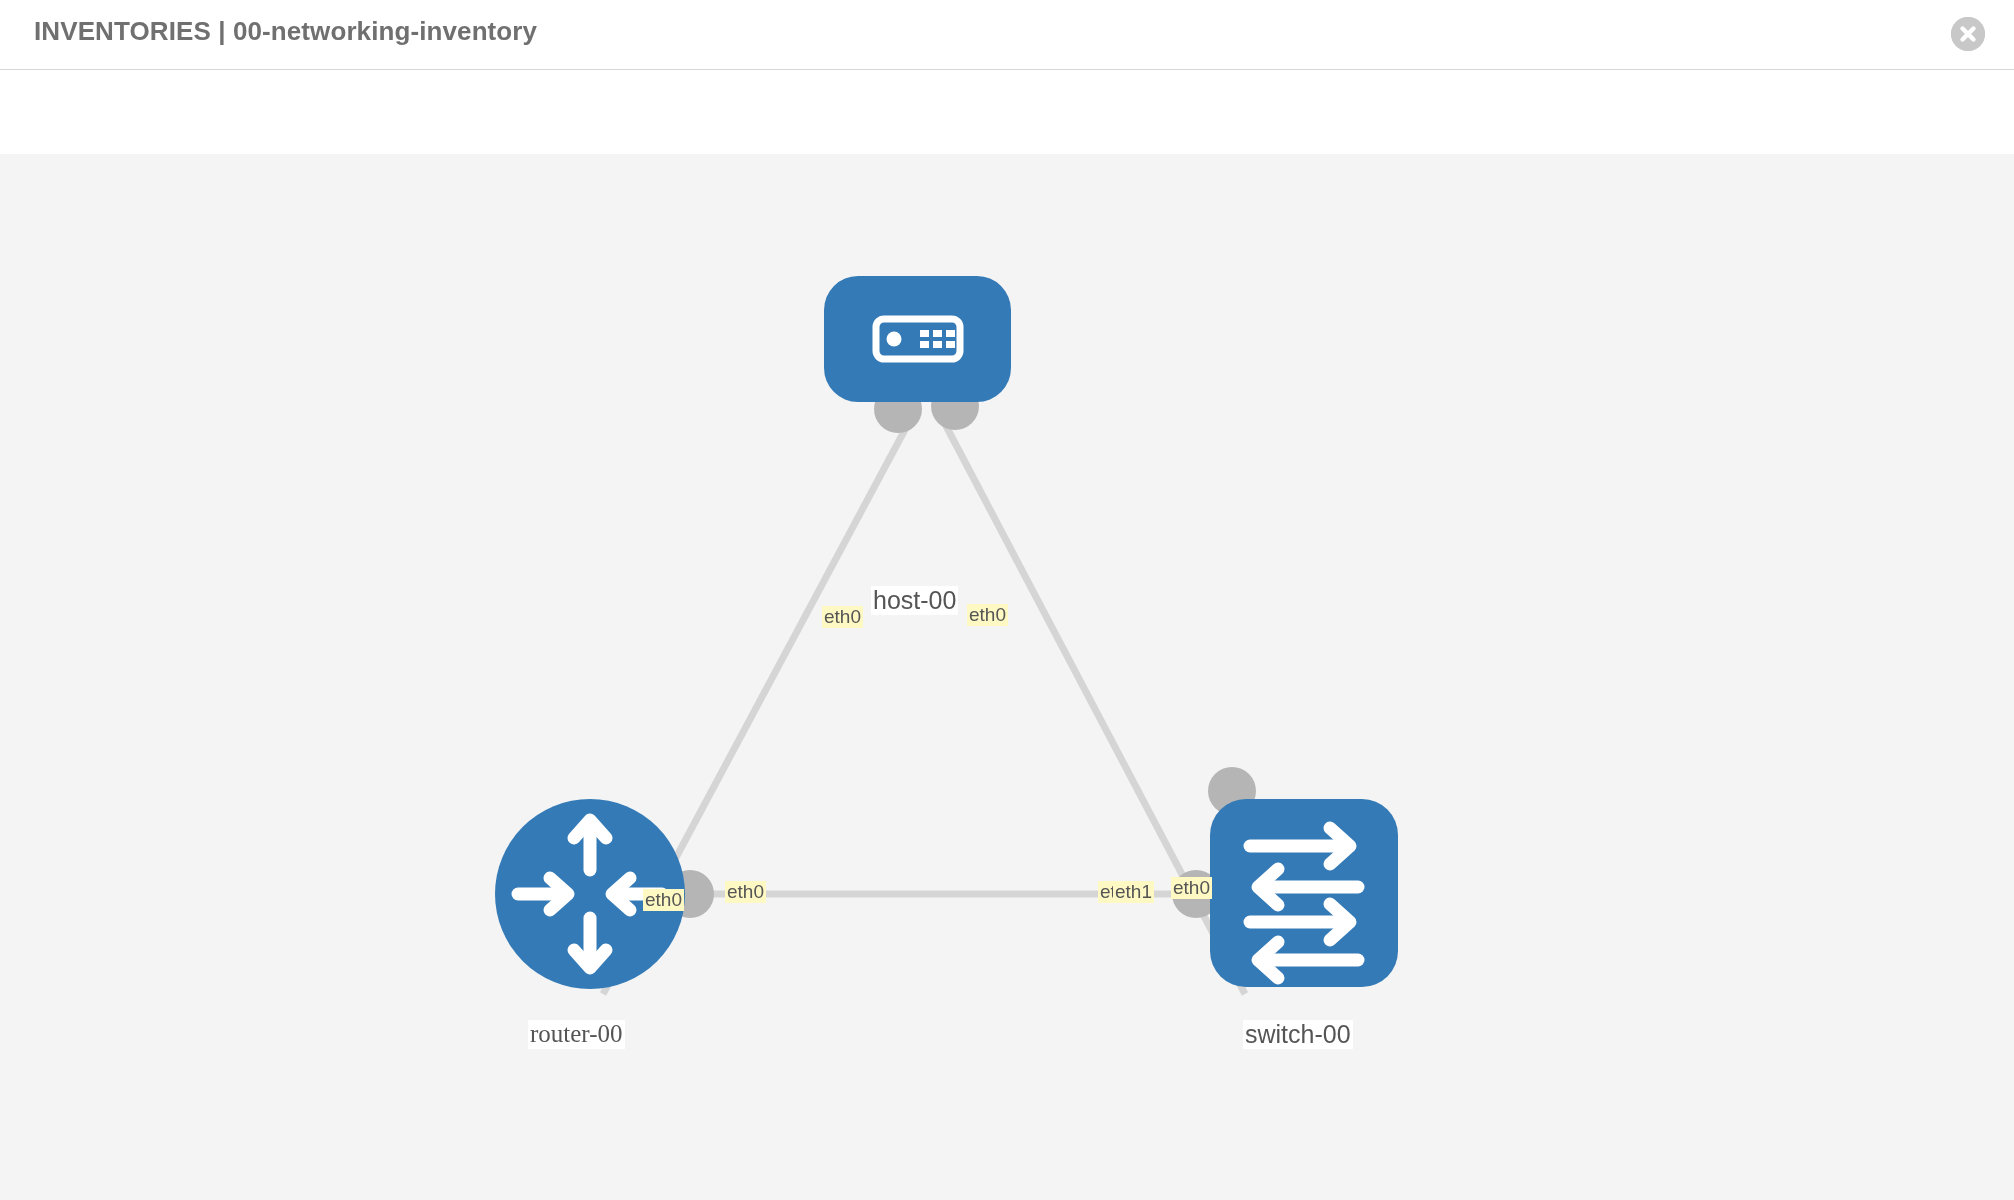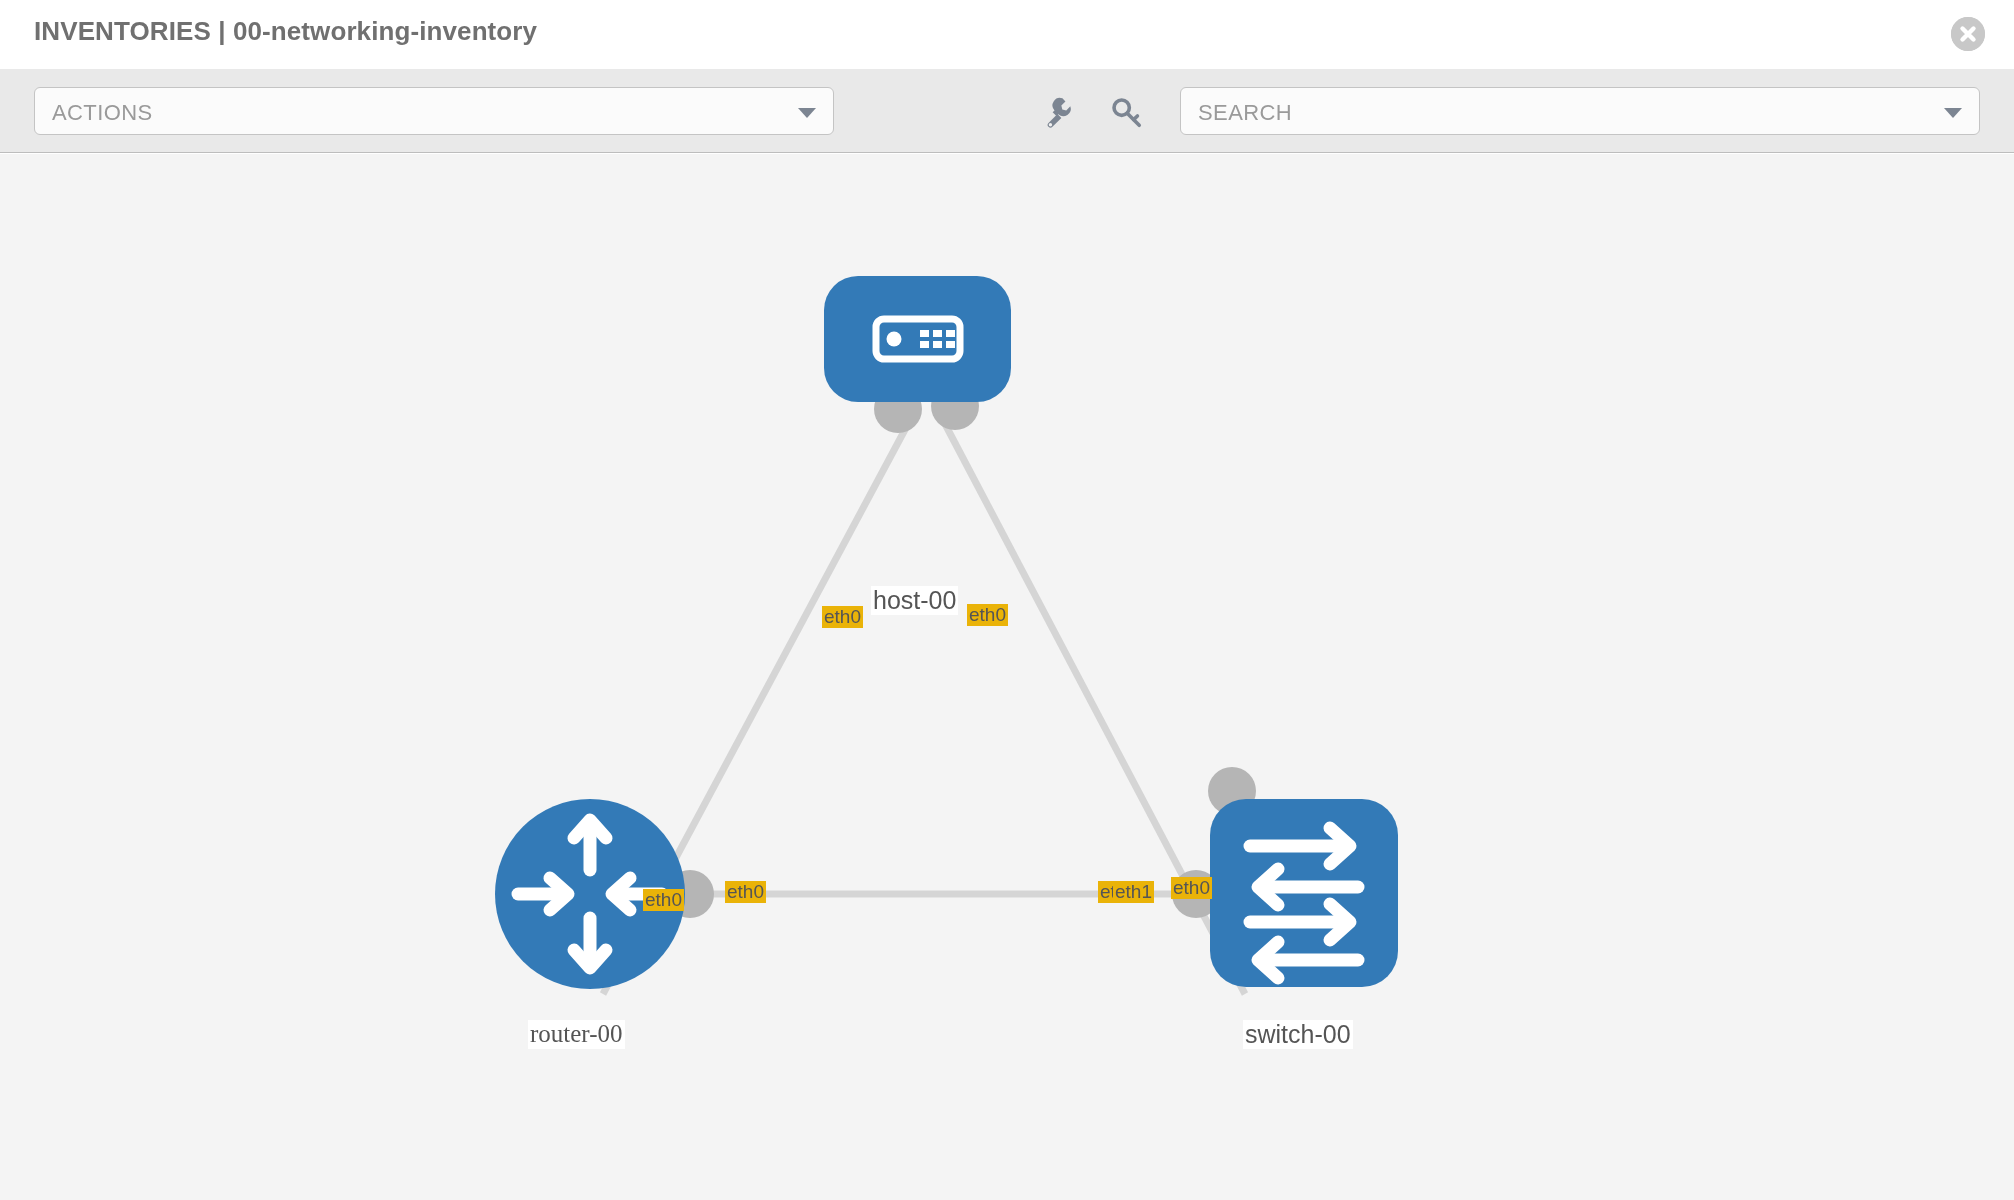--- a/index.html
+++ b/index.html
@@ -121,21 +121,21 @@
     color: #555555;
     background: #ffffff;
     white-space: nowrap;
     padding: 0 2px;
     line-height: 1.15;
   }
   .port-label {
     position: absolute;
     font-size: 19px;
     color: #555555;
-    background: #eab308;
+    background: #fef9c3;
     white-space: nowrap;
     padding: 0 2px;
     line-height: 1.15;
   }
 
   
   .zoom-widget {
     position: absolute;
     left: 1620px; top: 1080px;
     width: 394px; height: 120px;
@@ -188,48 +188,20 @@
   <div class="header">
     <div class="header-title">INVENTORIES | 00-networking-inventory</div>
     <div class="close-btn">
       <svg width="34" height="34" viewBox="0 0 34 34" aria-hidden="true">
         <circle cx="17" cy="17" r="17" fill="#c8c8c8"></circle>
         <path d="M11.5 11.5 L22.5 22.5 M22.5 11.5 L11.5 22.5" stroke="#ffffff" stroke-width="4.4" stroke-linecap="round"></path>
       </svg>
     </div>
   </div>
 
-  <div class="toolbar">
-
-    <div class="actions-select">
-      <span class="actions-label">ACTIONS</span>
-      <span class="caret"></span>
-    </div>
-
-    <div class="tool-icon wrench">
-      <svg width="34" height="34" viewBox="0 0 32 32" aria-hidden="true">
-        <path d="M25.3 4.6a7.6 7.6 0 0 0-8.1 12.3l-1.9 1.9 3.9 3.9 1.9-1.9A7.6 7.6 0 0 0 33.4 12.7l-4.2 4.2-4-1-1-4 4.2-4.2z" fill="#7c8592" transform="translate(-5,-2) scale(0.92)"></path>
-        <path d="M13.6 16.9 L5.2 25.3 a2.6 2.6 0 0 0 0 3.7 2.6 2.6 0 0 0 3.7 0 L17.3 20.6 z" fill="#7c8592"></path>
-        <circle cx="7" cy="27.1" r="1.6" fill="#f0f0f0"></circle>
-      </svg>
-    </div>
-
-    <div class="tool-icon key">
-      <svg width="34" height="34" viewBox="0 0 32 32" aria-hidden="true">
-        <circle cx="11" cy="11" r="7.2" fill="none" stroke="#7c8592" stroke-width="3.4"></circle>
-        <path d="M16.2 16.2 L27.5 27.5" stroke="#7c8592" stroke-width="3.4" stroke-linecap="round"></path>
-        <path d="M22.2 22.2 L25.8 18.8" stroke="#7c8592" stroke-width="3.4" stroke-linecap="round"></path>
-      </svg>
-    </div>
-
-    <div class="search-box">
-      <span class="search-label">SEARCH</span>
-      <span class="caret"></span>
-    </div>
-  </div>
 
   <div class="canvas">
 
     <svg width="2014" height="1046">
 
       <g>
         <line x1="908" y1="270" x2="603" y2="840" stroke="#d5d5d5" stroke-width="7"></line>
         <line x1="945" y1="270" x2="1245" y2="840" stroke="#d5d5d5" stroke-width="7"></line>
         <line x1="660" y1="740" x2="1230" y2="740" stroke="#d5d5d5" stroke-width="7"></line>
       </g>

